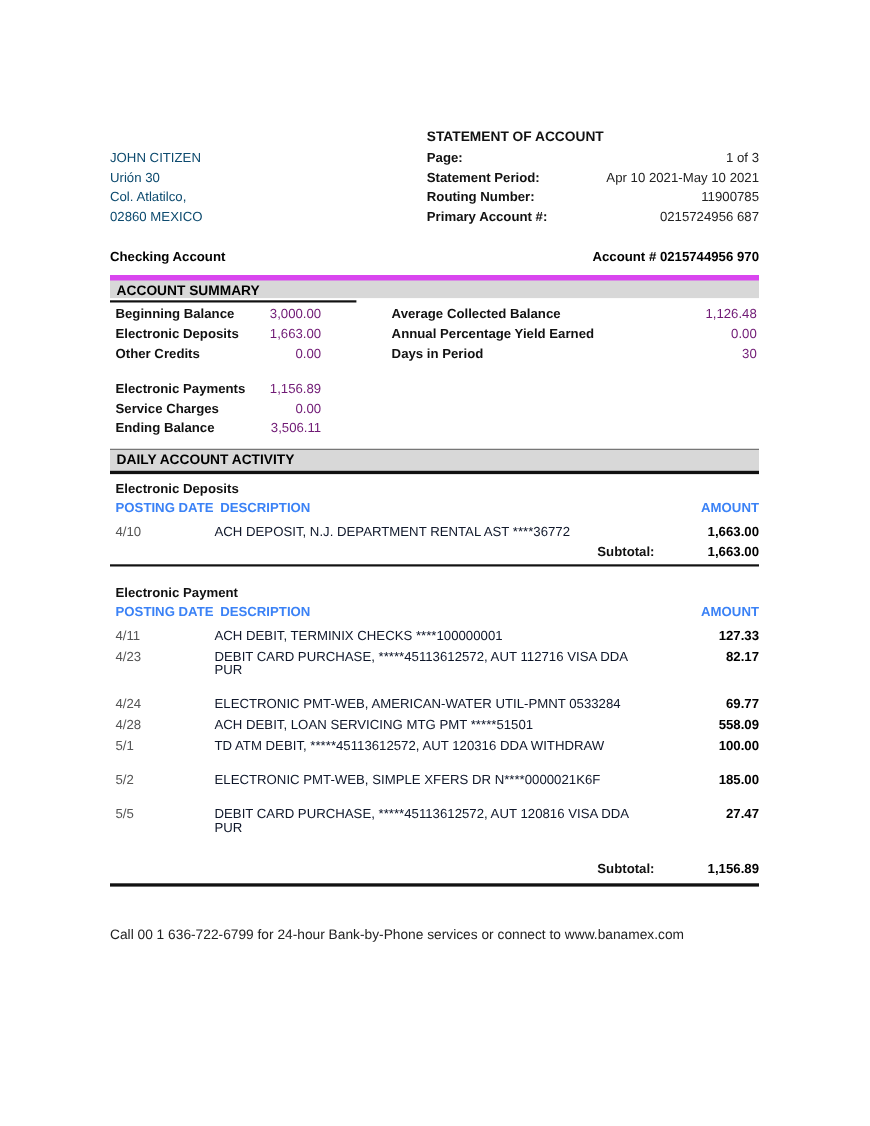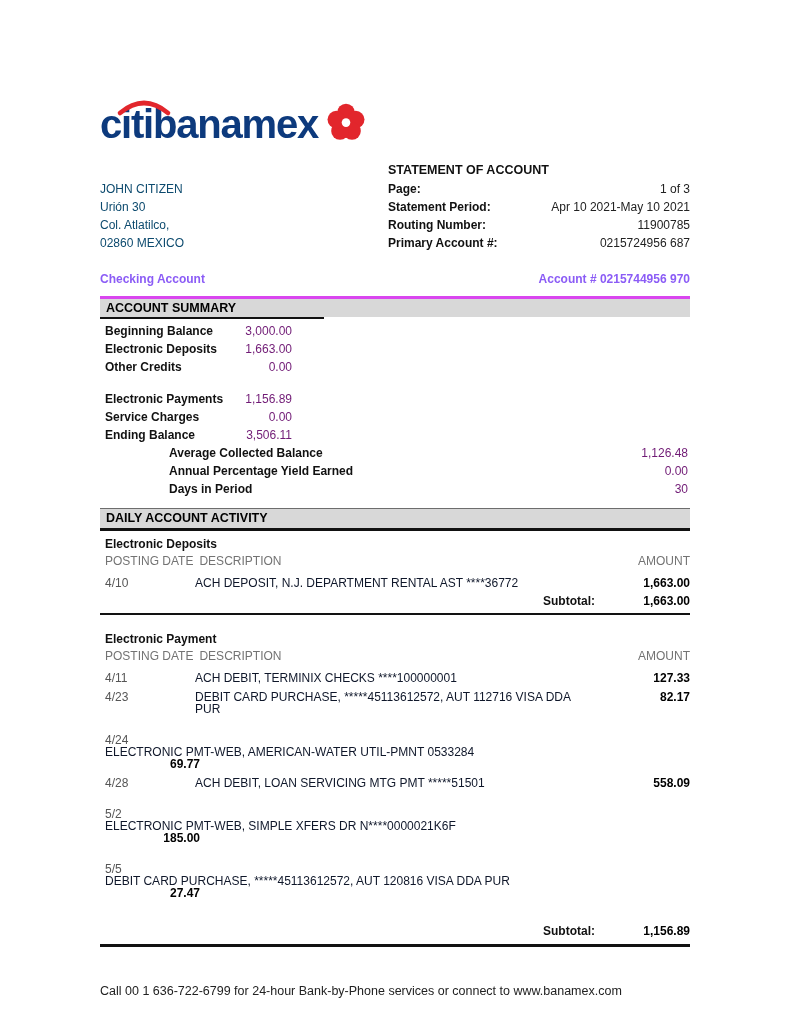--- a/index.html
+++ b/index.html
@@ -18,82 +18,66 @@
   
   .header-grid { display:flex; margin-top:14px; }
   .address { flex:1; padding-top:20px; color:#0c4a6e; line-height:18px; }
   .stmt-info { width:302px; }
   .stmt-title { font-weight:700; color:#111; line-height:20px; font-size:12.5px; }
   .stmt-row { display:flex; line-height:18px; }
   .stmt-row .lbl { font-weight:700; color:#111; }
   .stmt-row .val { flex:1; text-align:right; color:#222; }
 
   
-  .account-line { display:flex; justify-content:space-between; margin-top:20px; font-weight:700; color:#8b5cf6; }
+  .account-line { display:flex; justify-content:space-between; margin-top:20px; font-weight:700; color:#000000; }
 
   
   .section-bar { background:#d8d8d8; margin-top:10px; }
-  .summary-bar { border-top:3px solid #d946ef; padding:2px 0 0 0; height:21px; }
+  .summary-bar { border-top:5px solid #d946ef; padding:2px 0 0 0; height:21px; }
   .summary-bar .bar-title {
     display:inline-block; font-weight:700; font-size:12.5px; color:#000;
     padding:0 0 1px 6px; min-width:224px; border-bottom:2.5px solid #111; line-height:15px;
   }
   .daily-bar { border-top:1.5px solid #6d6d6d; border-bottom:3.5px solid #111; padding:2px 6px 3px; }
   .daily-bar .bar-title { font-weight:700; font-size:12.5px; color:#000; }
 
   
-  .summary-grid { display:flex; margin-top:5px; padding:0 2px 0 5px;flex-direction:column; }
+  .summary-grid { display:flex; margin-top:5px; padding:0 2px 0 5px; }
   .sum-left { width:187px; }
   .sum-right { flex:1; margin-left:64px; }
   .sum-row { display:flex; line-height:18px; }
   .sum-row .lbl { font-weight:700; color:#111; }
   .sum-row .val { flex:1; text-align:right; color:#701a75; }
   .sum-spacer { height:14px; }
 
   
   .subsection { margin-top:0; }
   .subhead { font-weight:700; color:#111; margin-top:4px; line-height:18px; padding-left:5px; }
   .cols-row { display:flex; line-height:17px; padding-left:5px; }
-  .blue { color:#737373; font-weight:400; }
+  .blue { color:#3b82f6; font-weight:700; }
   .desc-head { margin-left:6px; }
   .amount-head { margin-left:auto; }
   .txn-row { display:flex; line-height:12px; margin-top:7px; padding-left:5px; }
   .txn-row .date { width:90px; color:#555; }
   .txn-row .desc { flex:1; color:#0f172a; }
   .txn-row .amount, .amount-col { width:95px; text-align:right; font-weight:700; color:#000; }
-  .txn-row.gap { margin-top:19px;flex-direction:column; }
+  .txn-row.gap { margin-top:19px; }
   .subtotal-row { display:flex; line-height:13px; padding-left:5px; }
   .subtotal-row .sub-label { flex:1; text-align:right; font-weight:700; color:#111; }
   .rule { border-top:3px solid #121212; }
   .rule-thin { border-top:2.5px solid #121212; }
 
   .footer-line { margin-top:37px; font-size:12.5px; color:#222; }
 </style>
 </head>
 <body>
 
 <div class="page">
 
   
-  <div class="logo">
-    <span class="logo-text"><span>citi</span><span>banamex</span></span>
-    <svg class="logo-arc" width="54" height="18" viewBox="0 0 54 18">
-      <path d="M3,15 Q27,-5 51,15" fill="none" stroke="#e2262c" stroke-width="4.6" stroke-linecap="round"></path>
-    </svg>
-    <svg class="logo-flower" width="44" height="44" viewBox="0 0 44 44">
-      <g fill="#e2262c">
-        <circle cx="22" cy="12.5" r="8.8"></circle>
-        <circle cx="31.7" cy="19.6" r="8.8"></circle>
-        <circle cx="28.0" cy="31.0" r="8.8"></circle>
-        <circle cx="16.0" cy="31.0" r="8.8"></circle>
-        <circle cx="12.3" cy="19.6" r="8.8"></circle>
-      </g>
-      <circle cx="22" cy="22.6" r="4.3" fill="#ffffff"></circle>
-    </svg>
-  </div>
 
   
   <div class="header-grid">
     <div class="address">
       <div>JOHN CITIZEN</div>
       <div>Urión 30</div>
       <div>Col. Atlatilco,</div>
       <div>02860 MEXICO</div>
     </div>
     <div class="stmt-info">
@@ -218,20 +202,25 @@
     <div class="txn-row gap">
       <span class="date">4/24</span>
       <span class="desc">ELECTRONIC PMT-WEB, AMERICAN-WATER UTIL-PMNT 0533284</span>
       <span class="amount">69.77</span>
     </div>
     <div class="txn-row">
       <span class="date">4/28</span>
       <span class="desc">ACH DEBIT, LOAN SERVICING MTG PMT *****51501</span>
       <span class="amount">558.09</span>
     </div>
+    <div class="txn-row">
+      <span class="date">5/1</span>
+      <span class="desc">TD ATM DEBIT, *****45113612572, AUT 120316 DDA WITHDRAW</span>
+      <span class="amount">100.00</span>
+    </div>
     <div class="txn-row gap">
       <span class="date">5/2</span>
       <span class="desc">ELECTRONIC PMT-WEB, SIMPLE XFERS DR N****0000021K6F</span>
       <span class="amount">185.00</span>
     </div>
     <div class="txn-row gap">
       <span class="date">5/5</span>
       <span class="desc">DEBIT CARD PURCHASE, *****45113612572, AUT 120816 VISA DDA PUR</span>
       <span class="amount">27.47</span>
     </div>

